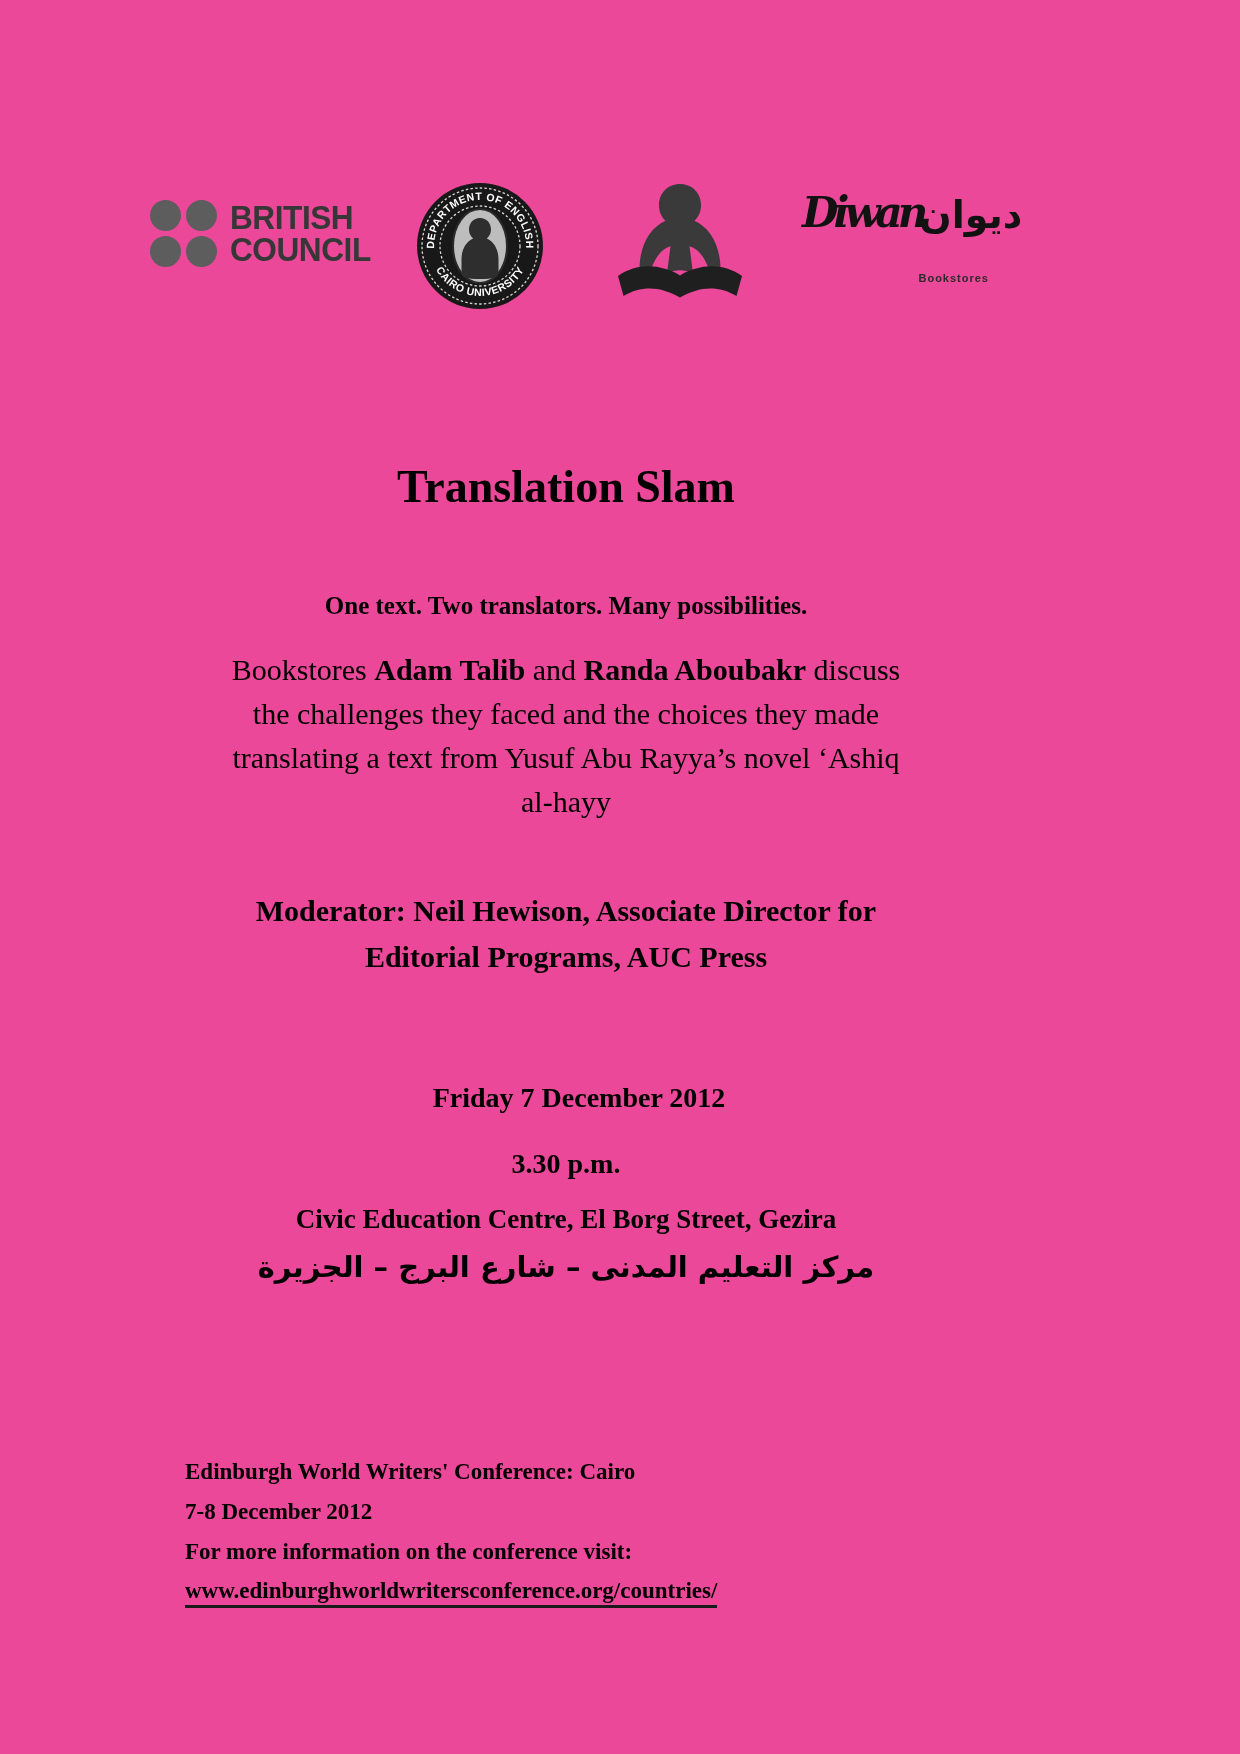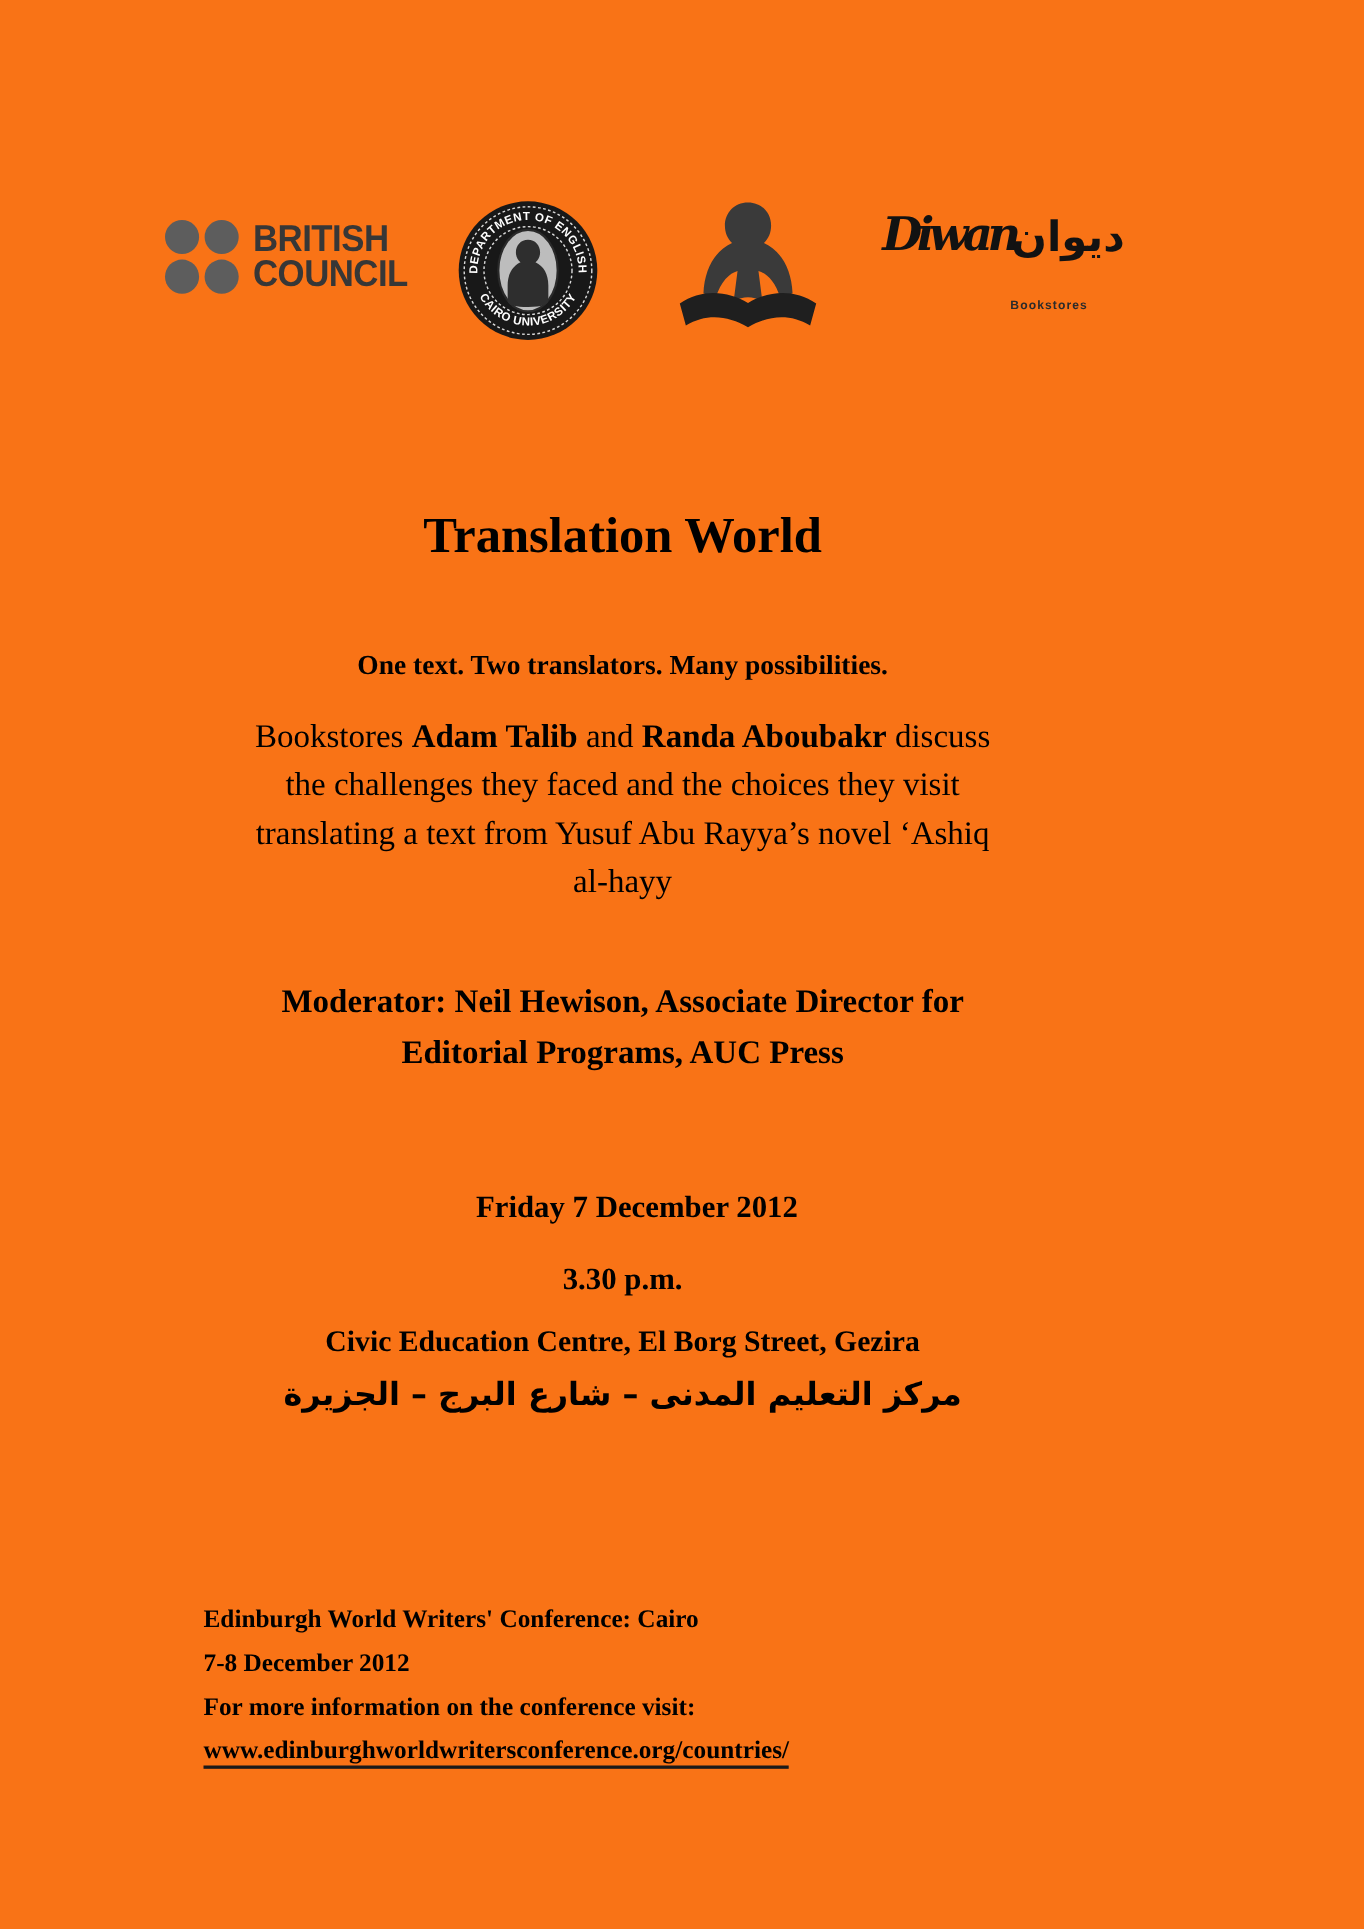--- a/index.html
+++ b/index.html
@@ -1,20 +1,20 @@
 <!DOCTYPE html>
 <html><head>
 <meta charset="utf-8">
 <style>
   * { margin:0; padding:0; box-sizing:border-box; }
   html,body { background:#ffffff; }
   .page {
     position:relative;
     width:1240px; height:1754px;
-    background:#f97316;
+    background:#ec4899;
     color:#000;
     font-family:"Liberation Serif", serif;
     overflow:hidden;
   }
 
   
   .bc-logo { position:absolute; left:150px; top:200px; display:flex; align-items:center; }
   .bc-dots { display:grid; grid-template-columns:31px 31px; grid-auto-rows:31px; gap:5px; margin-right:13px; }
   .bc-dot { width:31px; height:31px; border-radius:50%; background:#5d5d5d; }
   .bc-text {
@@ -117,27 +117,27 @@
   </div>
 
   <div class="diwan-logo">
     <div class="diwan-row">
       <span class="diwan-name">Diwan</span>
       <span class="diwan-arabic">ديوان</span>
     </div>
     <span class="diwan-tag">Bookstores</span>
   </div>
 
-  <div class="cline title">Translation World</div>
+  <div class="cline title">Translation Slam</div>
 
   <div class="cline subtitle">One text. Two translators. Many possibilities.</div>
 
   <div class="cline para">
     <div><span>Bookstores </span><b>Adam Talib</b><span> and </span><b>Randa Aboubakr</b><span> discuss</span></div>
-    <div>the challenges they faced and the choices they visit</div>
+    <div>the challenges they faced and the choices they made</div>
     <div>translating a text from Yusuf Abu Rayya’s novel ‘Ashiq</div>
     <div>al-hayy</div>
   </div>
 
   <div class="cline moderator">
     <div>Moderator: Neil Hewison, Associate Director for</div>
     <div>Editorial Programs, AUC Press</div>
   </div>
 
   <div class="cline date-line">Friday 7 December 2012</div>

